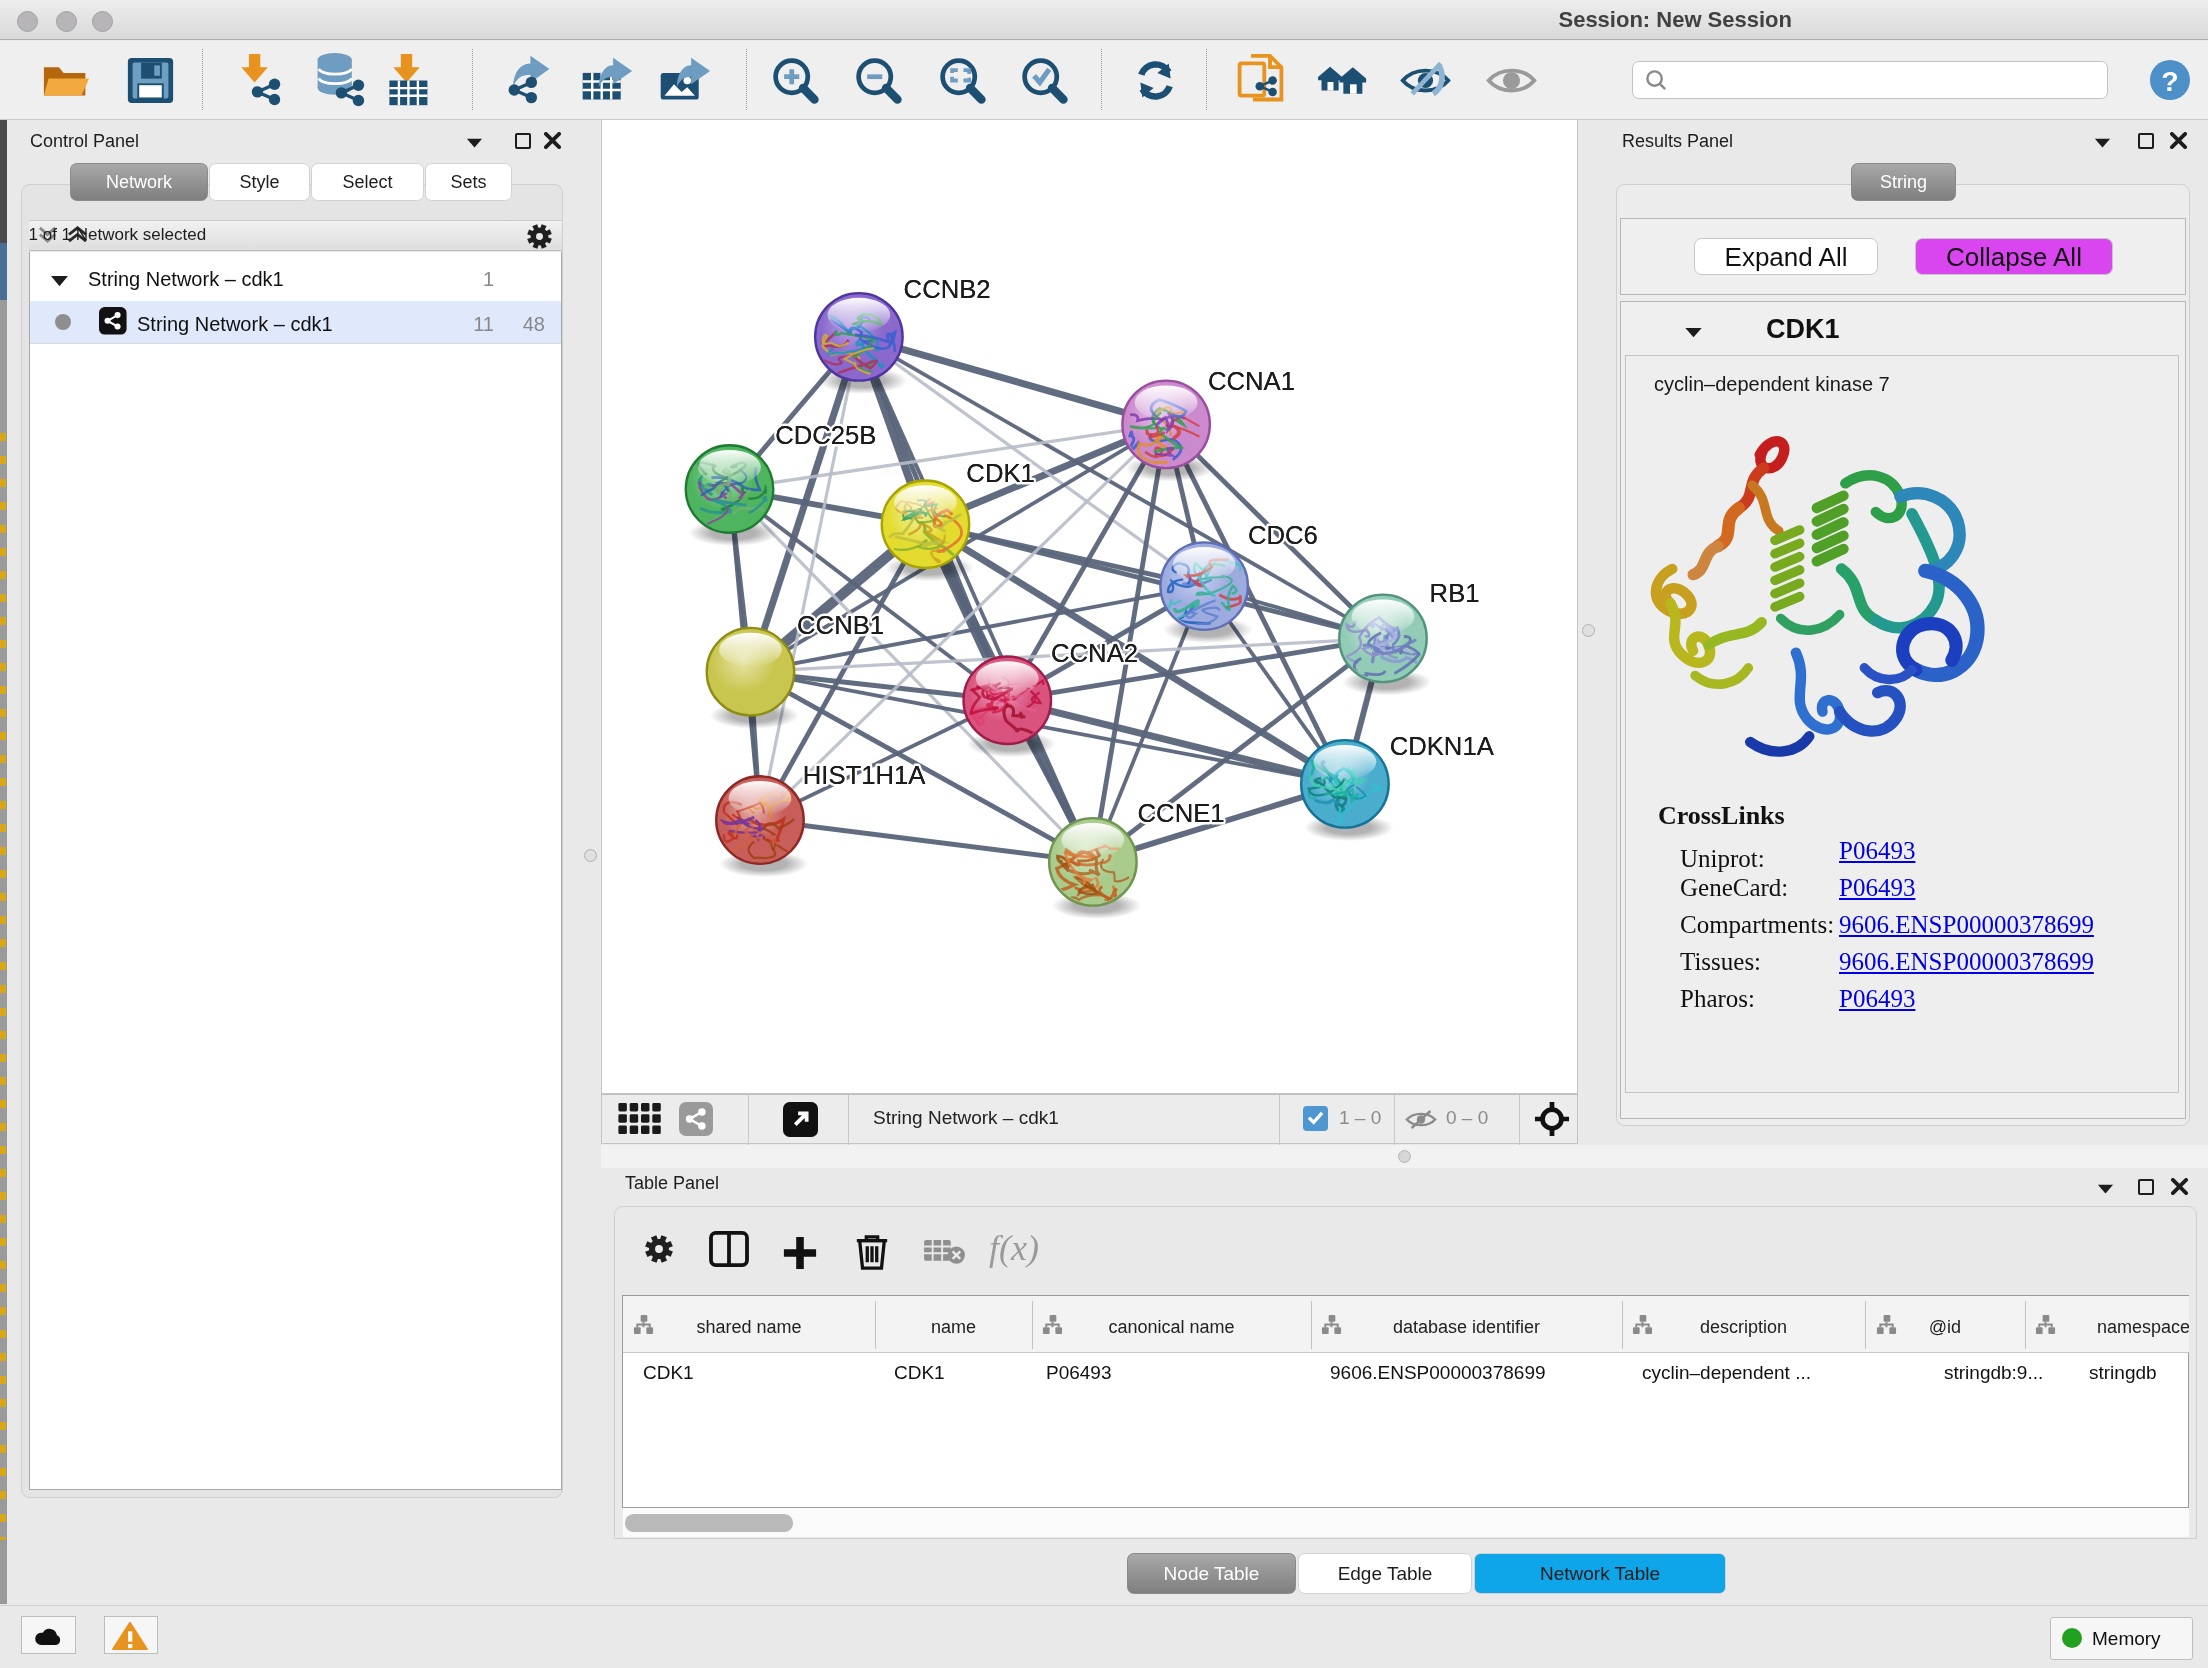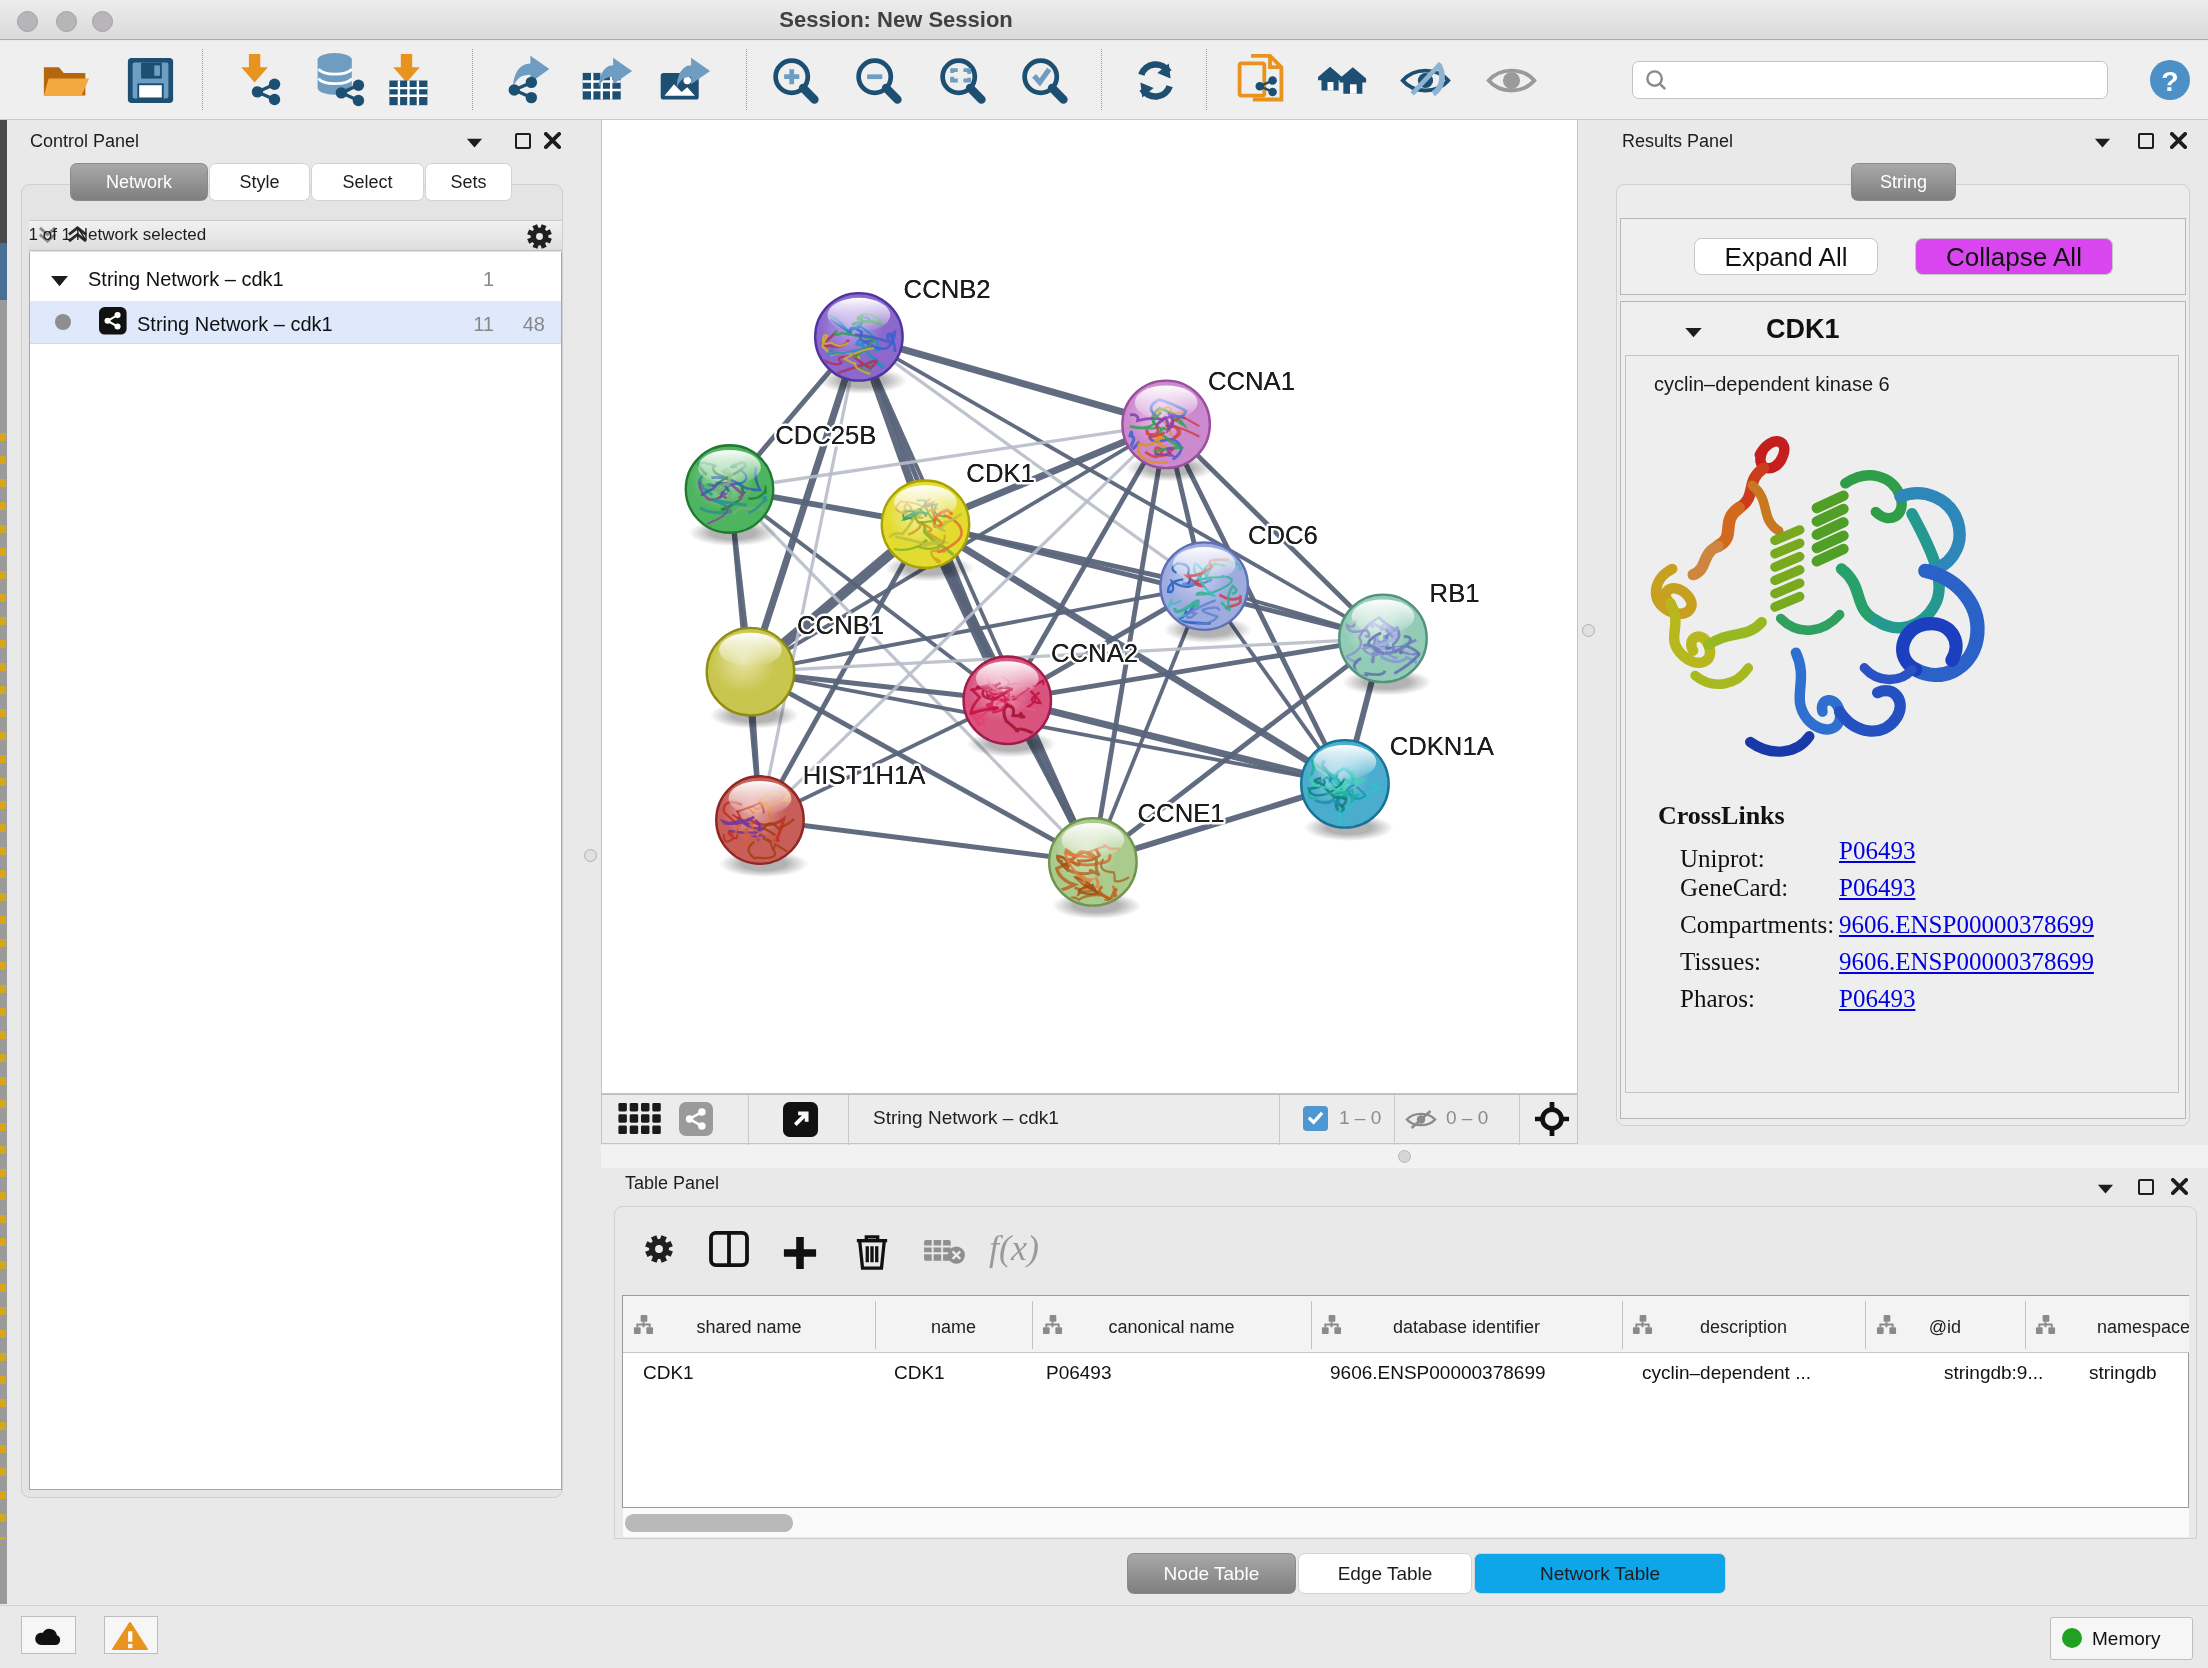--- a/index.html
+++ b/index.html
@@ -7,21 +7,21 @@
 .ph{font-size:18px;color:#1d1d1d}
 svg{display:block}
 </style></head><body>
 <div class="abs" style="left:0;top:0;width:2208px;height:1668px">
 
 <div class="abs" style="left:0;top:0;width:2208px;height:40px;
  background:linear-gradient(#ededed,#d9d9d9);border-bottom:1px solid #ababab"></div>
 <div class="abs" style="left:17px;top:10.5px;width:21px;height:21px;border-radius:50%;background:#b7b5b8;border:1px solid #a2a0a3"></div>
 <div class="abs" style="left:56px;top:10.5px;width:21px;height:21px;border-radius:50%;background:#b7b5b8;border:1px solid #a2a0a3"></div>
 <div class="abs" style="left:92px;top:10.5px;width:21px;height:21px;border-radius:50%;background:#b7b5b8;border:1px solid #a2a0a3"></div>
-<div class="abs" style="left:0;top:6.7px;width:1792px;text-align:center;font-size:22px;font-weight:bold;color:#414141">Session: New Session</div>
+<div class="abs" style="left:0;top:6.7px;width:1792px;text-align:right;font-size:22px;font-weight:bold;color:#414141">Session: New Session</div>
 
 <div class="abs" style="left:0;top:41px;width:2208px;height:78px;background:#efefef"></div>
 <div class="abs" style="left:202px;top:49px;width:0;height:61px;border-left:1.9px dotted #9a9a9a"></div>
 <div class="abs" style="left:472px;top:49px;width:0;height:61px;border-left:1.9px dotted #9a9a9a"></div>
 <div class="abs" style="left:746px;top:49px;width:0;height:61px;border-left:1.9px dotted #9a9a9a"></div>
 <div class="abs" style="left:1101px;top:49px;width:0;height:61px;border-left:1.9px dotted #9a9a9a"></div>
 <div class="abs" style="left:1206px;top:49px;width:0;height:61px;border-left:1.9px dotted #9a9a9a"></div>
 <svg class="abs" style="left:42px;top:56px" width="49" height="49" viewBox="-26 -26 52 52">
       <path d="M-24 -14 L-8 -14 L-3 -8 L20 -8 L20 16 L-24 16 Z" fill="#b5670e"></path>
       <path d="M-19 -2 L24 -2 L16 16 L-24 16 Z" fill="#f2a93f"></path>
@@ -715,21 +715,21 @@
 
 <div class="abs" style="left:1620px;top:218px;width:566px;height:77px;background:#efefef;border:1px solid #b6b6b6"></div>
 <div class="abs" style="left:1694px;top:238px;width:184px;height:37px;background:#fff;border:1px solid #c6c6c6;border-radius:7.6px;text-align:center;line-height:36px;font-size:26px;color:#111">Expand All</div>
 <div class="abs" style="left:1915px;top:238px;width:198px;height:37px;background:#d946ef;border:1px solid #c6c6c6;border-radius:7.6px;text-align:center;line-height:36px;font-size:26px;color:#111">Collapse All</div>
 <div class="abs" style="left:1620px;top:301px;width:566px;height:818px;background:#efefef;border:1px solid #b6b6b6"></div>
 <svg class="abs" style="left:1683px;top:325px" width="21" height="14.3" viewBox="0 0 20 14">
       <path d="M2 3 L18 3 L10 12 Z" fill="#1d1d1d"></path>
     </svg>
 <div class="abs" style="left:1766px;top:314px;font-size:27px;font-weight:bold;color:#111">CDK1</div>
 <div class="abs" style="left:1625px;top:355px;width:554px;height:738px;background:#eeeeee;border:1px solid #c2c2c2"></div>
-<div class="abs" style="left:1654px;top:373px;font-size:20px;color:#1a1a1a">cyclin–dependent kinase 6</div>
+<div class="abs" style="left:1654px;top:373px;font-size:20px;color:#1a1a1a">cyclin–dependent kinase 7</div>
 
 <svg class="abs" style="left:1638px;top:428px" width="409" height="338" viewBox="0 0 430 355">
 <g fill="none" stroke-linecap="round">
 <path d="M128 28 C140 6 160 12 152 30 C144 50 120 44 132 22" stroke="#c41e1e" stroke-width="11"></path>
 <path d="M132 42 C112 56 126 72 106 84" stroke="#cc3c1c" stroke-width="12"></path>
 <path d="M106 84 C86 98 104 114 84 124" stroke="#d2691e" stroke-width="13"></path>
 <path d="M84 124 C66 132 74 148 58 154" stroke="#cd853f" stroke-width="12"></path>
 <path d="M120 60 C140 76 128 96 148 108" stroke="#c87820" stroke-width="10"></path>
 <path d="M36 148 C16 158 12 182 32 192 C52 202 66 186 48 172 C34 162 22 174 34 184" stroke="#c8a020" stroke-width="11"></path>
 <path d="M34 184 C48 208 28 220 46 238 C62 254 82 246 74 228 C68 212 50 220 58 234" stroke="#b8b81e" stroke-width="11"></path>

